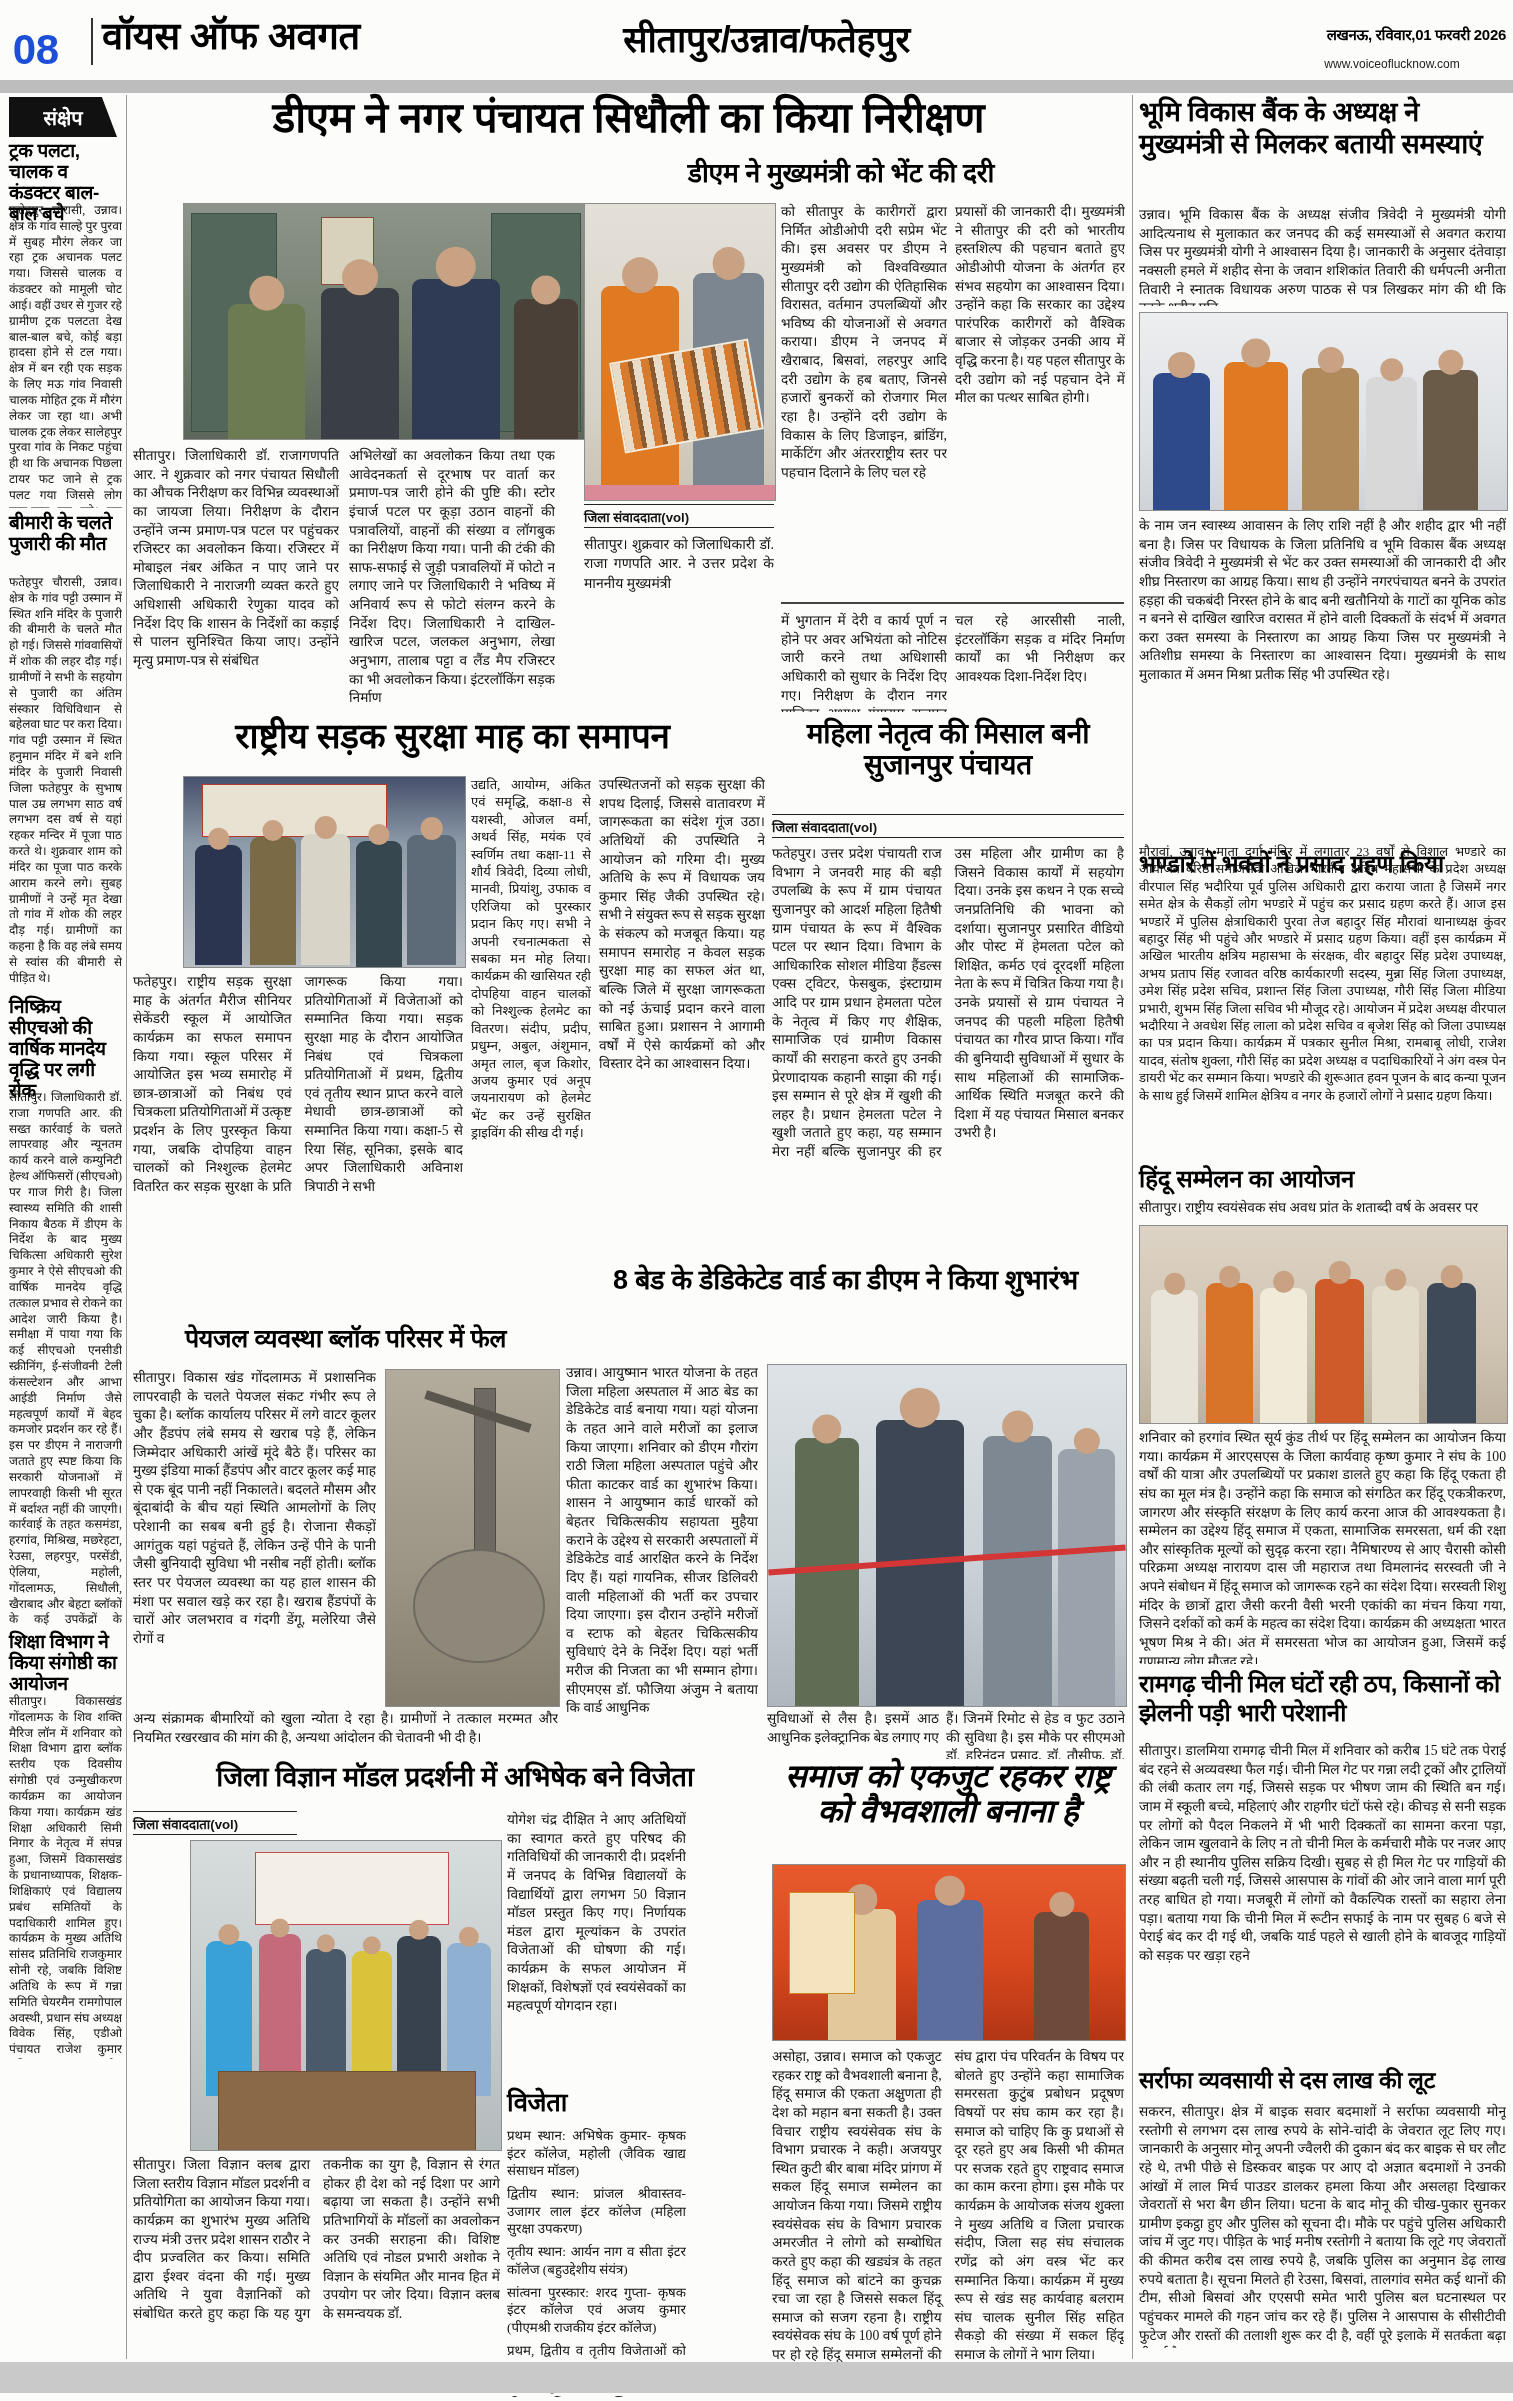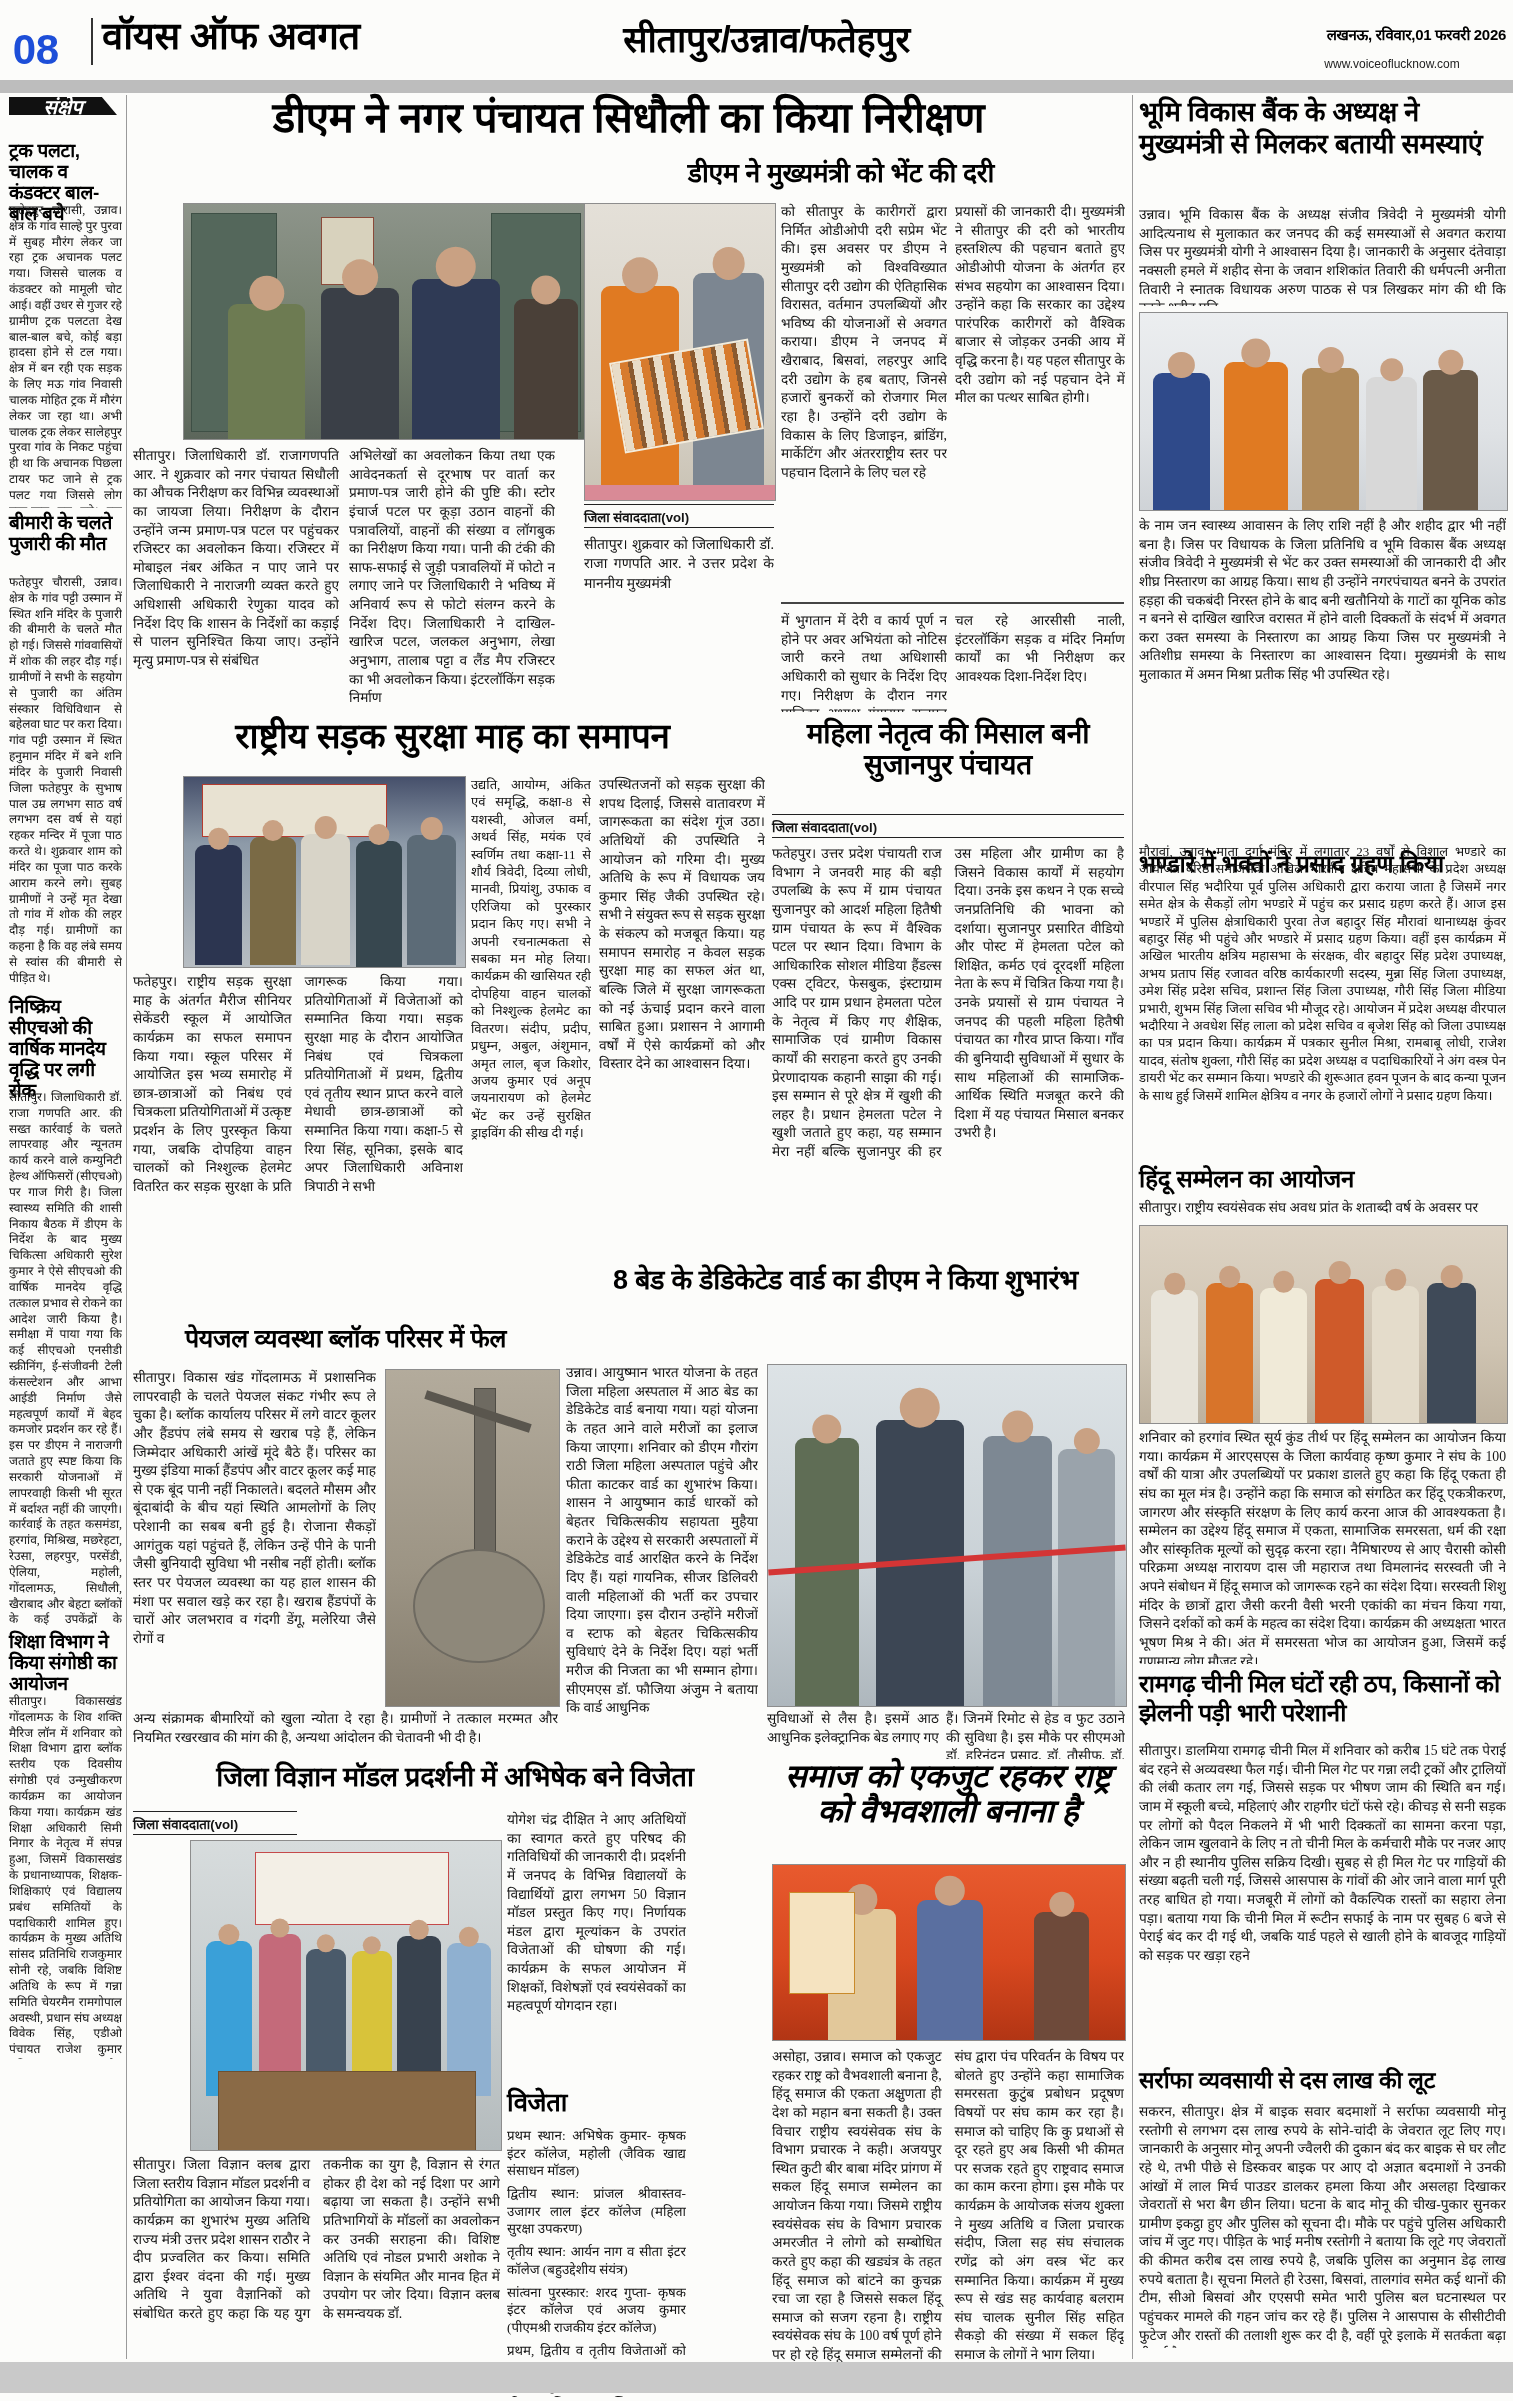--- a/index.html
+++ b/index.html
@@ -35,21 +35,21 @@
 <div class="abs" style="left:91px;top:18px;width:1.8px;height:47px;background:#333;"></div>
 <div class="abs hl" style="left:102px;top:16.4px;width:383px;font-size:38px;">वॉयस ऑफ अवगत</div>
 <div class="abs hl center" style="left:575px;top:20px;width:383px;font-size:36px;">सीतापुर/उन्नाव/फतेहपुर</div>
 <div class="abs hl" style="left:1278px;top:27px;width:228px;font-size:15px;text-align:right;">लखनऊ, रविवार,01 फरवरी 2026</div>
 <div class="abs" style="left:1278px;top:57px;width:228px;font-size:12px;text-align:center;font-family:'Liberation Sans',sans-serif;color:#222;">www.voiceoflucknow.com</div>
 <div class="graybar" style="left:0;top:80px;width:1513px;height:12.8px;"></div>
 
 <div class="vrule" style="left:126px;top:95px;height:2264px;"></div>
 <div class="vrule" style="left:1132px;top:95px;height:2264px;"></div>
 
-<div class="abs sankshep" style="left:9px;top:97px;width:108px;height:18px;font-style:italic;">संक्षेप</div>
+<div class="abs sankshep" style="left:9px;top:97px;width:108px;height:40px;">संक्षेप</div>
 
 <div class="abs hl" style="left:9px;top:141px;width:113px;font-size:19px;">ट्रक पलटा, चालक व कंडक्टर बाल-बाल बचे</div>
 <div class="abs jt b13" style="left:9px;top:203px;width:113px;height:305px;">फतेहपुर चौरासी, उन्नाव। क्षेत्र के गांव साल्हे पुर पुरवा में सुबह मौरंग लेकर जा रहा ट्रक अचानक पलट गया। जिससे चालक व कंडक्टर को मामूली चोट आई। वहीं उधर से गुजर रहे ग्रामीण ट्रक पलटता देख बाल-बाल बचे, कोई बड़ा हादसा होने से टल गया। क्षेत्र में बन रही एक सड़क के लिए मऊ गांव निवासी चालक मोहित ट्रक में मौरंग लेकर जा रहा था। अभी चालक ट्रक लेकर सालेहपुर पुरवा गांव के निकट पहुंचा ही था कि अचानक पिछला टायर फट जाने से ट्रक पलट गया जिससे लोग बाल-बाल बच गये। ट्रक पलटने से ड्राइवर को चोटें लगी जिसका स्थानीय स्तर पर उपचार किया गया।</div>
 
 <div class="abs hl" style="left:9px;top:513px;width:113px;font-size:19px;">बीमारी के चलते पुजारी की मौत</div>
 <div class="abs jt b13" style="left:9px;top:575px;width:113px;height:416px;">फतेहपुर चौरासी, उन्नाव। क्षेत्र के गांव पट्टी उस्मान में स्थित शनि मंदिर के पुजारी की बीमारी के चलते मौत हो गई। जिससे गांववासियों में शोक की लहर दौड़ गई। ग्रामीणों ने सभी के सहयोग से पुजारी का अंतिम संस्कार विधिविधान से बहेलवा घाट पर करा दिया। गांव पट्टी उस्मान में स्थित हनुमान मंदिर में बने शनि मंदिर के पुजारी निवासी जिला फतेहपुर के सुभाष पाल उम्र लगभग साठ वर्ष लगभग दस वर्ष से यहां रहकर मन्दिर में पूजा पाठ करते थे। शुक्रवार शाम को मंदिर का पूजा पाठ करके आराम करने लगे। सुबह ग्रामीणों ने उन्हें मृत देखा तो गांव में शोक की लहर दौड़ गई। ग्रामीणों का कहना है कि वह लंबे समय से स्वांस की बीमारी से पीड़ित थे।</div>
 
 <div class="abs hl" style="left:9px;top:997px;width:113px;font-size:19px;">निष्क्रिय सीएचओ की वार्षिक मानदेय वृद्धि पर लगी रोक</div>
 <div class="abs jt b13" style="left:9px;top:1090px;width:113px;height:537px;">सीतापुर। जिलाधिकारी डॉ. राजा गणपति आर. की सख्त कार्रवाई के चलते लापरवाह और न्यूनतम कार्य करने वाले कम्युनिटी हेल्थ ऑफिसरों (सीएचओ) पर गाज गिरी है। जिला स्वास्थ्य समिति की शासी निकाय बैठक में डीएम के निर्देश के बाद मुख्य चिकित्सा अधिकारी सुरेश कुमार ने ऐसे सीएचओ की वार्षिक मानदेय वृद्धि तत्काल प्रभाव से रोकने का आदेश जारी किया है। समीक्षा में पाया गया कि कई सीएचओ एनसीडी स्क्रीनिंग, ई-संजीवनी टेली कंसल्टेशन और आभा आईडी निर्माण जैसे महत्वपूर्ण कार्यों में बेहद कमजोर प्रदर्शन कर रहे हैं। इस पर डीएम ने नाराजगी जताते हुए स्पष्ट किया कि सरकारी योजनाओं में लापरवाही किसी भी सूरत में बर्दाश्त नहीं की जाएगी। कार्रवाई के तहत कसमंडा, हरगांव, मिश्रिख, मछरेहटा, रेउसा, लहरपुर, परसेंडी, ऐलिया, महोली, गोंदलामऊ, सिधौली, खैराबाद और बेहटा ब्लॉकों के कई उपकेंद्रों के सीएचओ की वार्षिक मानदेय वृद्धि रोक दी गई है। डीएम ने चेतावनी दी है कि कार्यशैली में सुधार न होने पर आगे और सख्त कदम उठाए जाएंगे। यह कार्रवाई स्वास्थ्य सेवाओं में जवाबदेही तय करने की दिशा में बड़ा संदेश मानी जा रही है।</div>
 

